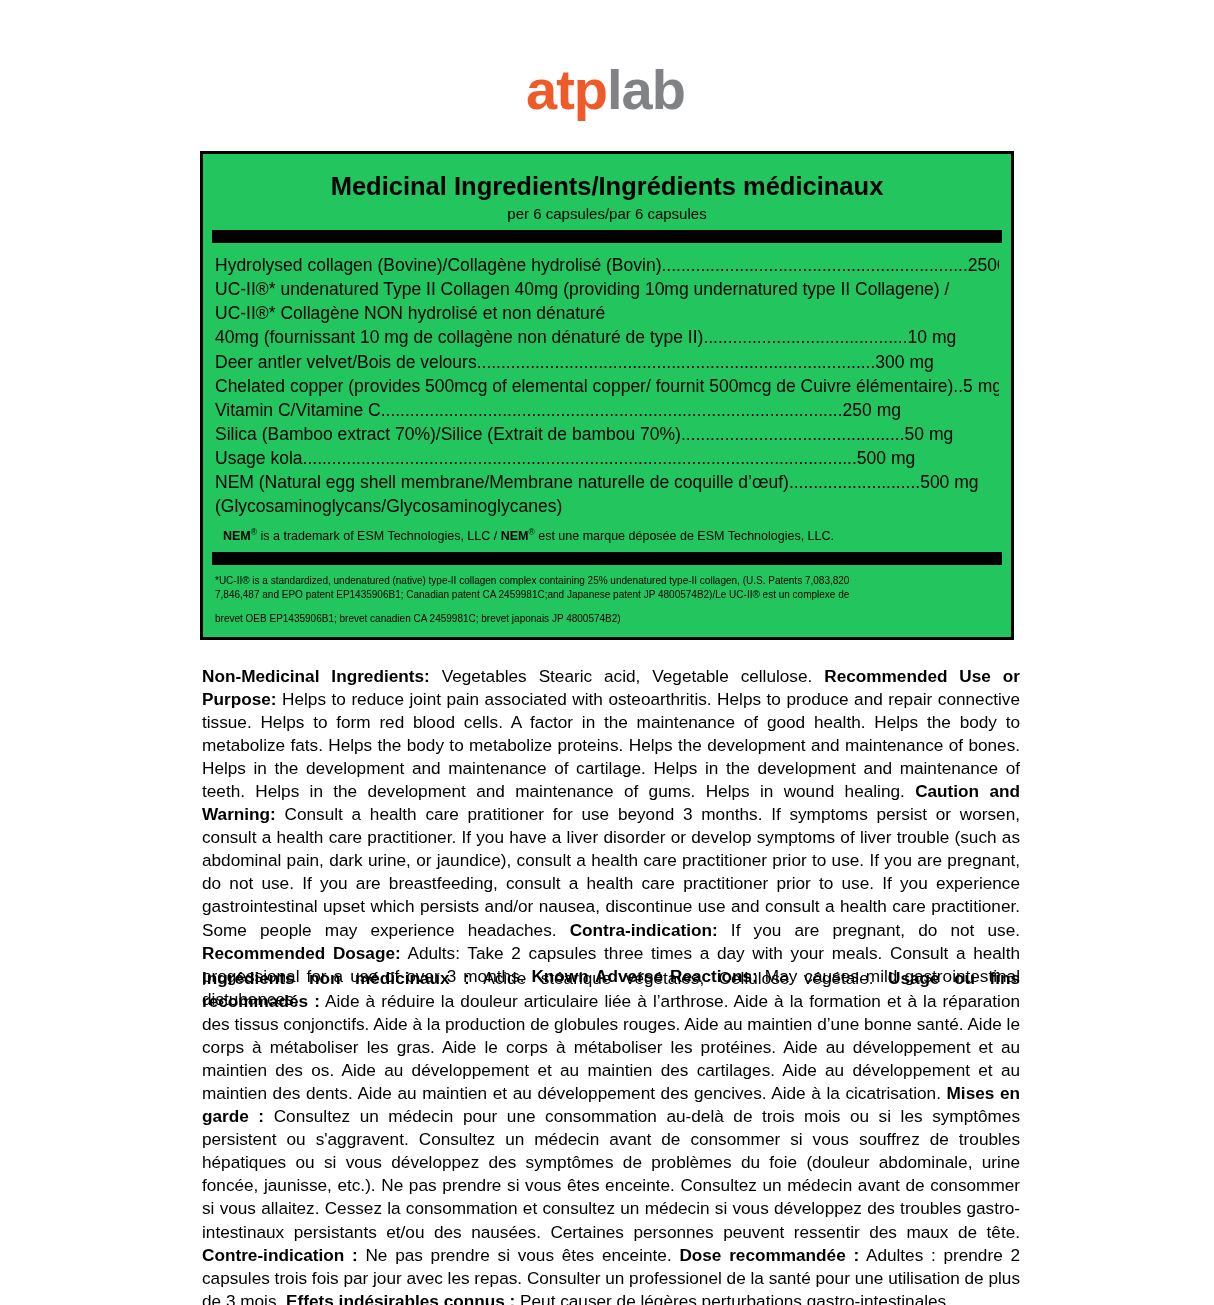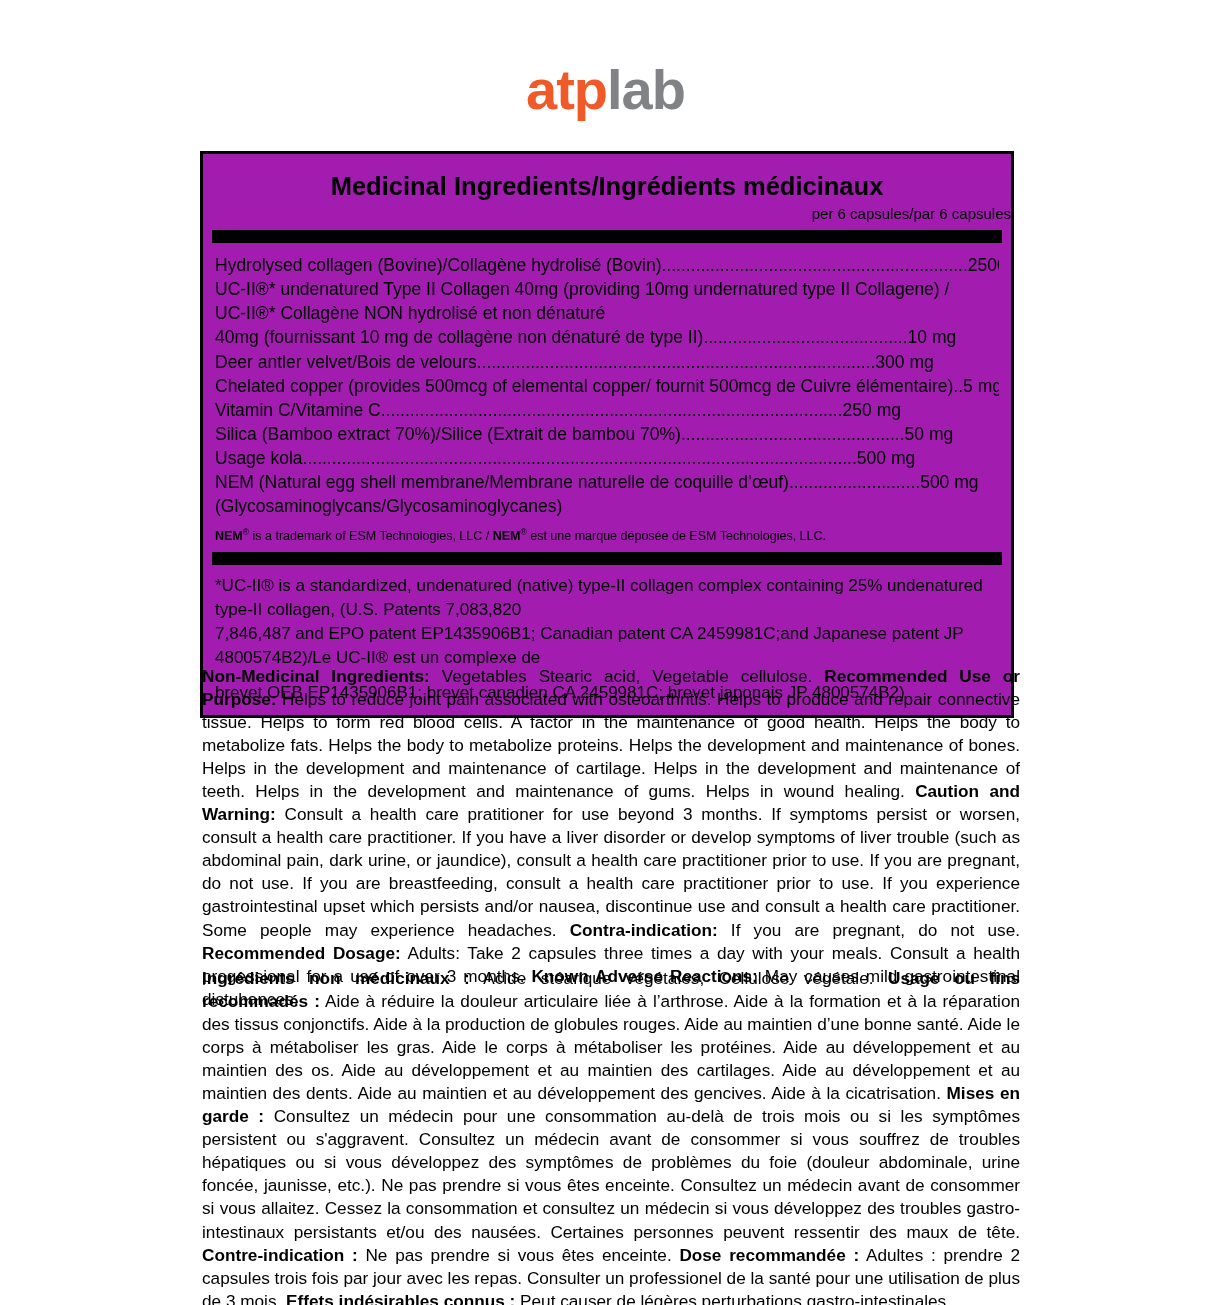--- a/index.html
+++ b/index.html
@@ -39,32 +39,32 @@
   .logo .lab { color: #808285; }
 
   
   .facts-box {
     position: absolute;
     left: 200px;
     top: 151px;
     width: 814px;
     box-sizing: border-box;
     border: 3px solid #000;
-    background: #a21caf;
+    background: #22c55e;
     padding: 0;
   }
   .facts-title {
     text-align: center;
     font-size: 25.5px;
     font-weight: bold;
     line-height: 1.1;
     margin-top: 18px;
   }
   .facts-sub {
-    text-align: right;
+    text-align: center;
     font-size: 15px;
     margin-top: 5px;
     margin-bottom: 8px;
   }
   .rule-thick {
     height: 13px;
     background: #000;
     margin: 0 9px;
   }
   .ing-list {
@@ -78,27 +78,28 @@
   }
   .ing-line .dots {
     letter-spacing: 0px;
   }
   .ing-line .amt { }
 
   .trademark {
     padding: 6px 12px 8px 12px;
     font-size: 12.5px;
     line-height: 1.3;
+    margin-left: 8px;
   }
   .trademark b { font-weight: bold; }
   .sup { font-size: 8.5px; vertical-align: super; }
 
   .footnote {
     padding: 9px 12px 10px 12px;
-    font-size: 17px;
+    font-size: 10px;
     line-height: 1.42;
   }
   .footnote p { margin: 0; }
   .footnote p.gap { margin-top: 10px; }
 
   
   .body-text {
     position: absolute;
     left: 202px;
     width: 818px;

